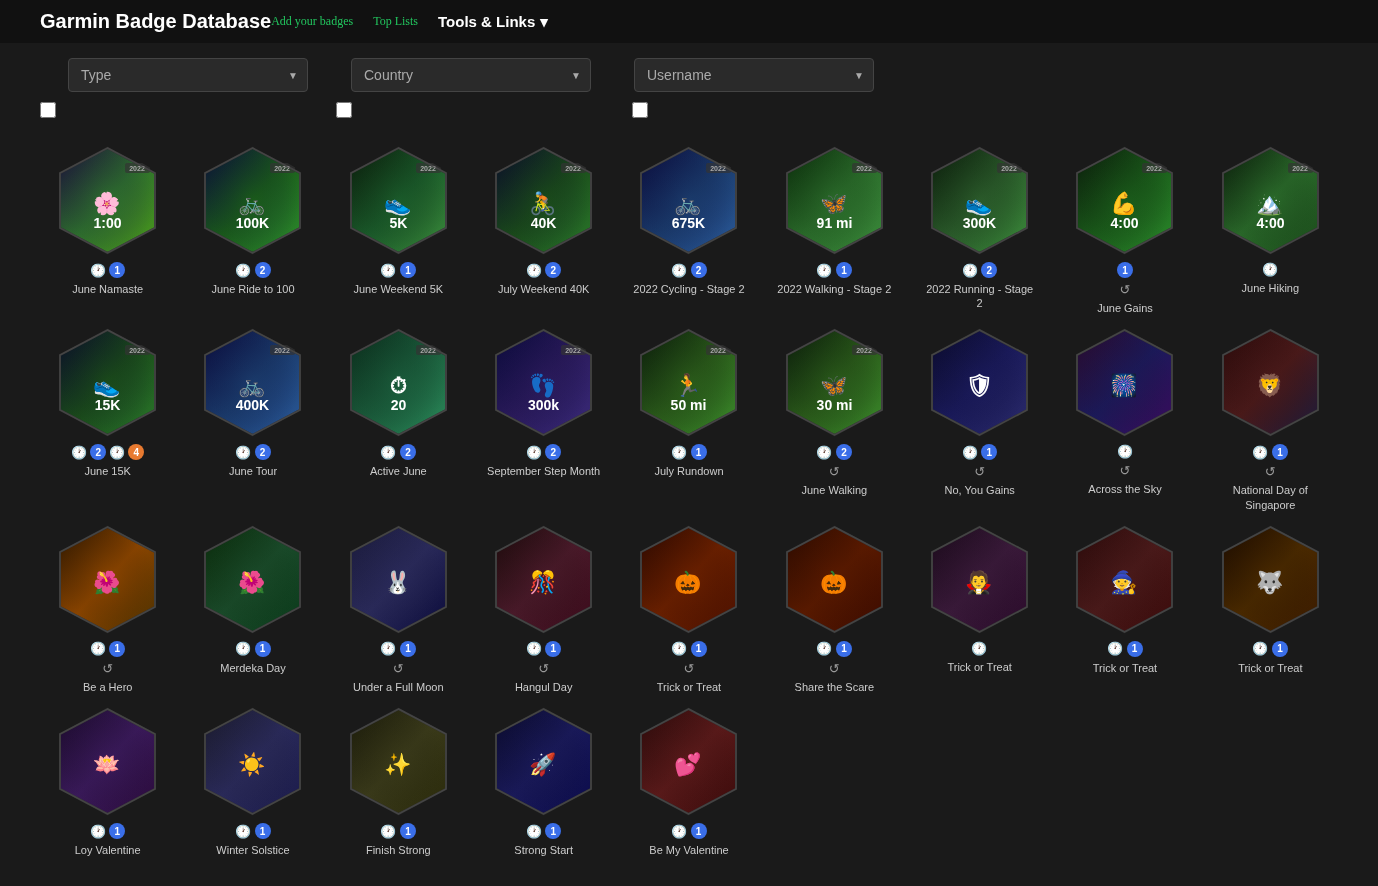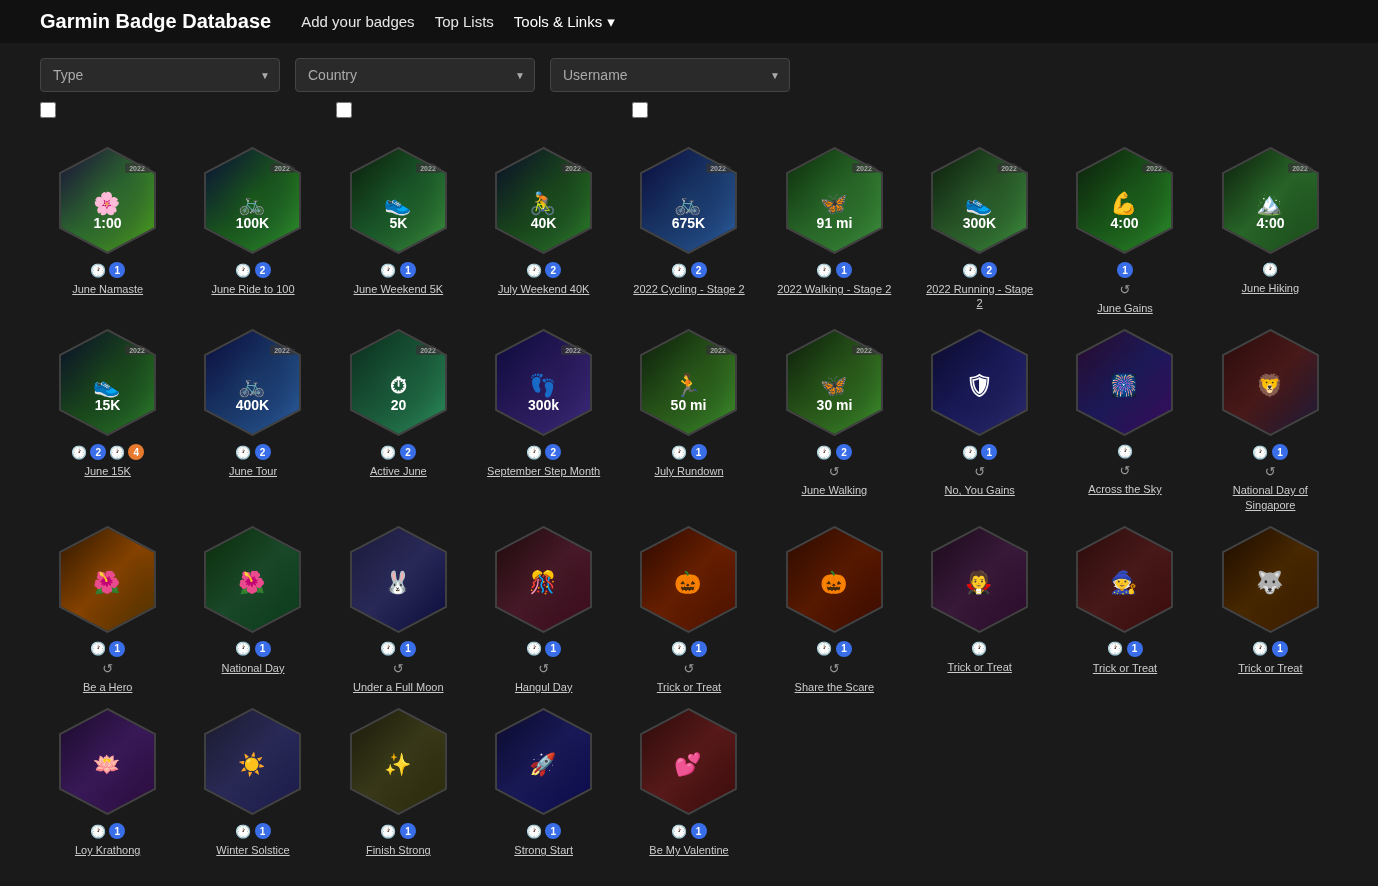--- a/index.html
+++ b/index.html
@@ -7,67 +7,69 @@
       background: #1a1a1a;
       color: #fff;
       font-family: Arial, sans-serif;
       min-height: 886px;
       overflow-x: hidden;
     }
     header {
       display: flex;
       align-items: center;
       padding: 10px 40px;
-      gap: 30px;
       background: #111;
     }
     .site-title {
       font-size: 20px;
       font-weight: bold;
       color: #fff;
       white-space: nowrap;
     }
     nav {
       display: flex;
       align-items: center;
       gap: 20px;
     }
     nav a {
-      color: #e5e5e5;
+      color: #22c55e;
       text-decoration: none;
-      font-size: 15px;
+      font-size: 12px;
       cursor: pointer;
+      font-family: Liberation Serif, serif;
     }
     .dropdown-btn {
       background: none;
       border: none;
       color: #fff;
       font-size: 15px;
       cursor: pointer;
       display: flex;
       align-items: center;
       gap: 5px;
+      font-weight: bold;
     }
     .filters {
       display: flex;
       gap: 15px;
       padding: 15px 40px 5px;
       flex-wrap: wrap;
       align-items: center;
     }
     .filter-select {
       background: #2a2a2a;
       color: #aaa;
       border: 1px solid #444;
       border-radius: 4px;
       padding: 8px 12px;
       font-size: 14px;
       width: 240px;
       cursor: pointer;
       appearance: none;
+      margin-left: 28px;
       -webkit-appearance: none;
     }
     .filter-select-wrapper {
       position: relative;
     }
     .filter-select-wrapper::after {
       content: '▼';
       position: absolute;
       right: 10px;
       top: 50%;
@@ -121,21 +123,20 @@
     .badge-hex svg {
       width: 100%;
       height: 100%;
     }
     .badge-label {
       font-size: 11px;
       color: #ccc;
       text-align: center;
       max-width: 115px;
       line-height: 1.3;
-      text-decoration: underline;
     }
     .badge-indicators {
       display: flex;
       align-items: center;
       justify-content: center;
       gap: 3px;
       width: 100%;
       position: relative;
     }
     .clock-icon {
@@ -808,21 +809,21 @@
       <text x="57.5" y="62" text-anchor="middle" dominant-baseline="middle" font-size="22" fill="white" font-family="Arial">🌺</text>
 
       <polygon points="57.5,5 105,30 105,85 57.5,110 10,85 10,30" fill="none" stroke="#555" stroke-width="1.5" opacity="0.5"></polygon>
     </svg>
   </div>
       </div>
       <div class="badge-indicators">
         <span class="clock-icon">🕐</span>
         <span class="num-badge">1</span>
       </div>
-      <div class="badge-label">National Day</div>
+      <div class="badge-label">Merdeka Day</div>
     </div>
     <div class="badge-cell">
       <div class="badge-img-wrapper">
         <div class="badge-hex">
     <svg viewBox="0 0 115 115" xmlns="http://www.w3.org/2000/svg">
       <defs>
         <linearGradient id="grad20" x1="0%" y1="0%" x2="100%" y2="100%">
           <stop offset="0%" style="stop-color:#1a1a3a;stop-opacity:1"></stop>
           <stop offset="50%" style="stop-color:#2a2a5a;stop-opacity:1"></stop>
           <stop offset="100%" style="stop-color:#0a0a3a;stop-opacity:1"></stop>
@@ -1043,21 +1044,21 @@
       <text x="57.5" y="62" text-anchor="middle" dominant-baseline="middle" font-size="22" fill="white" font-family="Arial">🪷</text>
 
       <polygon points="57.5,5 105,30 105,85 57.5,110 10,85 10,30" fill="none" stroke="#555" stroke-width="1.5" opacity="0.5"></polygon>
     </svg>
   </div>
       </div>
       <div class="badge-indicators">
         <span class="clock-icon">🕐</span>
         <span class="num-badge">1</span>
       </div>
-      <div class="badge-label">Loy Krathong</div>
+      <div class="badge-label">Loy Valentine</div>
     </div>
     <div class="badge-cell">
       <div class="badge-img-wrapper">
         <div class="badge-hex">
     <svg viewBox="0 0 115 115" xmlns="http://www.w3.org/2000/svg">
       <defs>
         <linearGradient id="grad28" x1="0%" y1="0%" x2="100%" y2="100%">
           <stop offset="0%" style="stop-color:#1a1a2a;stop-opacity:1"></stop>
           <stop offset="50%" style="stop-color:#2a2a5a;stop-opacity:1"></stop>
           <stop offset="100%" style="stop-color:#1a1a4a;stop-opacity:1"></stop>

